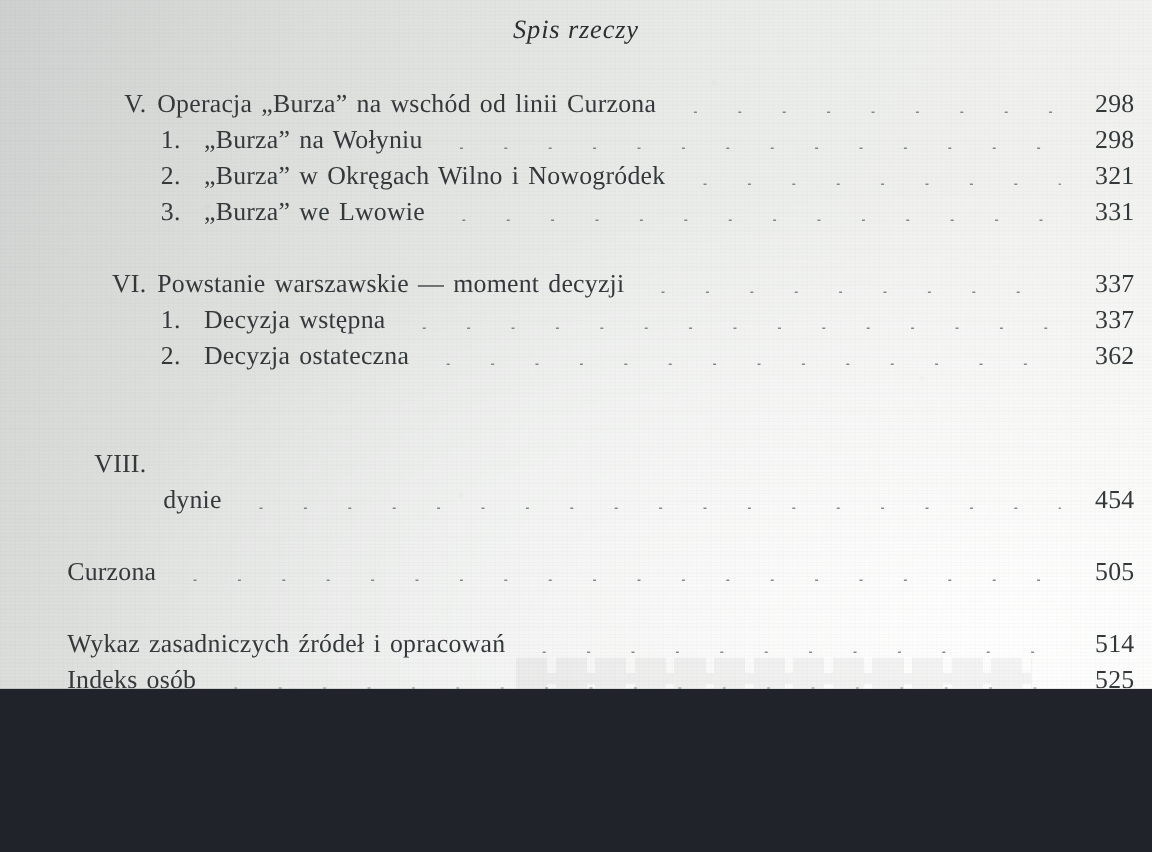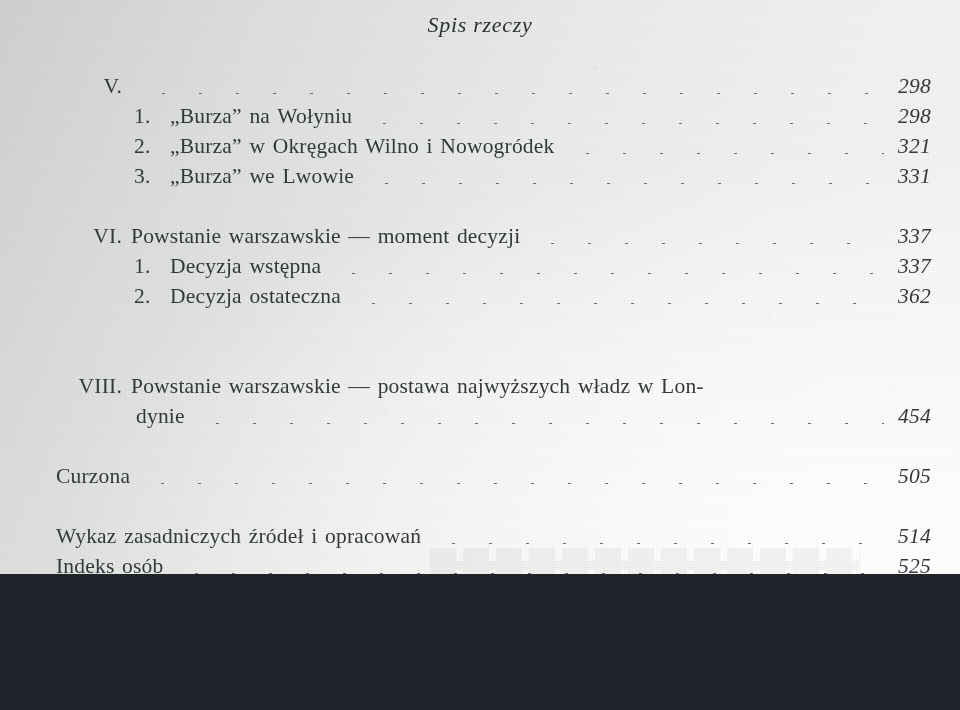--- a/index.html
+++ b/index.html
@@ -131,26 +131,25 @@
     background-repeat: repeat-x;
     background-position: left center;
     opacity: .85;
   }
 
   .leader.none { background-image: none; }
 
   .pageno {
     flex: 0 0 70px;
     width: 70px;
-    text-align: left;
+    text-align: center;
     padding-left: 8px;
     box-sizing: border-box;
     white-space: nowrap;
     color: #33383a;
-    font-style: italic;
   }
 
   
   .watermark {
     position: absolute;
     left: 778px;
     top: 657px;
     display: flex;
     align-items: flex-start;
     pointer-events: none;
@@ -188,20 +187,21 @@
 <div class="page">
 
   <div class="grain"></div>
   <div class="showthrough"></div>
 
   <div class="title">Spis rzeczy</div>
 
   <div class="toc" id="toc-list">
       <div class="row">
         <span class="num-roman">V.</span>
+        <span class="label">Operacja „Burza” na wschód od linii Curzona</span>
         <span class="leader"></span>
         <span class="pageno">298</span>
       </div>
       <div class="row">
         <span class="num-arabic">1.</span>
         <span class="label">„Burza” na Wołyniu</span>
         <span class="leader"></span>
         <span class="pageno">298</span>
       </div>
       <div class="row">
@@ -232,21 +232,20 @@
       <div class="row">
         <span class="num-arabic">2.</span>
         <span class="label">Decyzja ostateczna</span>
         <span class="leader"></span>
         <span class="pageno">362</span>
       </div>
       <div class="gap-lg"></div>
       <div class="gap-lg"></div>
       <div class="row">
         <span class="num-roman">VIII.</span>
-        <span class="label">Powstanie warszawskie — postawa najwyższych władz w Lon-</span>
         <span class="leader none"></span>
         <span class="pageno"></span>
       </div>
       <div class="row">
         <span class="num-cont"></span>
         <span class="label">dynie</span>
         <span class="leader"></span>
         <span class="pageno">454</span>
       </div>
       <div class="gap-lg"></div>

